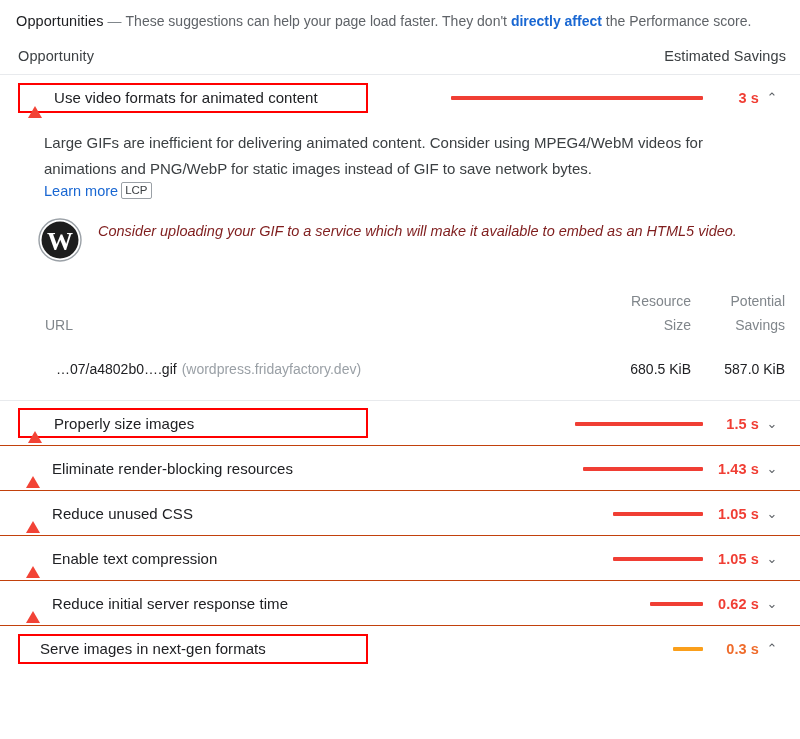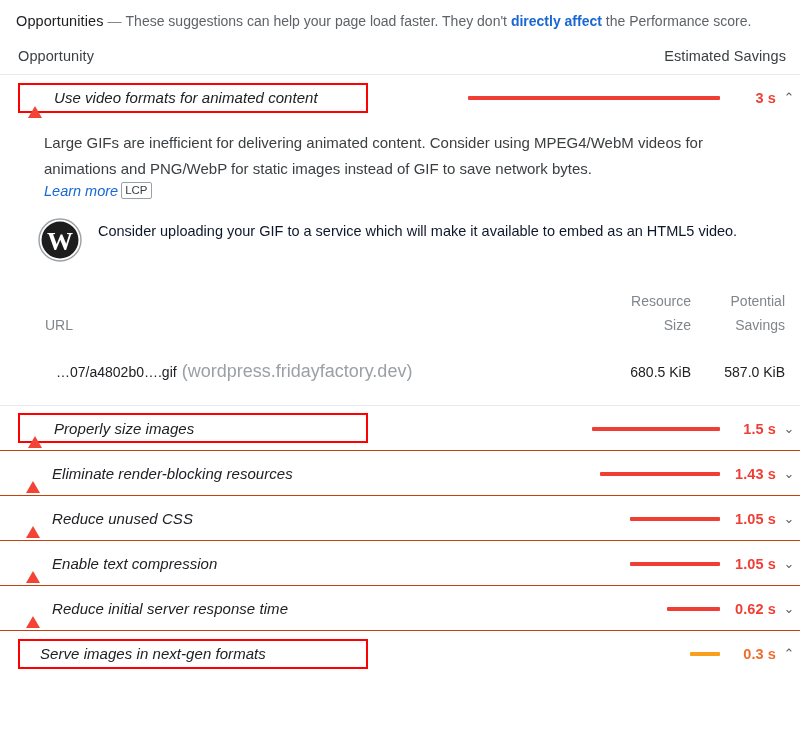--- a/index.html
+++ b/index.html
@@ -72,21 +72,20 @@
   }
   .opp-row.no-border { border-bottom: none; }
 
   .row-title-wrap {
     display: flex;
     align-items: center;
     flex: 0 0 auto;
     height: 30px;
     padding-left: 8px;
     box-sizing: border-box;
-    font-style: italic;
   }
   .row-title-wrap.boxed {
     border: 2px solid #ff0000;
     width: 350px;
   }
 
   .sev-icon {
     flex: 0 0 auto;
     margin-right: 12px;
     display: inline-block;
@@ -105,21 +104,21 @@
 
   .row-title {
     font-size: 15px;
     color: #202124;
     letter-spacing: .05px;
     white-space: nowrap;
   }
 
   .row-metrics {
     position: absolute;
-    right: 0;
+    right: 17px;
     top: 0;
     height: 45px;
     display: flex;
     align-items: center;
   }
   .bar-track {
     width: 260px;
     display: flex;
     justify-content: flex-end;
     align-items: center;
@@ -159,21 +158,20 @@
     margin: 0;
     font-size: 15px;
     line-height: 26px;
     color: #3c4043;
     max-width: 730px;
   }
   .detail .learn {
     color: #1967d2;
     text-decoration: none;
     font-size: 14.5px;
-    font-style: italic;
   }
   .lcp-badge {
     display: inline-block;
     border: 1px solid #9aa0a6;
     border-radius: 2px;
     font-size: 11.5px;
     line-height: 13px;
     padding: 1px 3px;
     color: #3c4043;
     vertical-align: 2px;
@@ -188,23 +186,24 @@
   }
   .wp-logo {
     flex: 0 0 auto;
     width: 44px; height: 44px;
     margin-right: 16px;
     margin-top: 2px;
   }
   .wp-text {
     font-size: 14.5px;
     line-height: 26px;
-    color: #0f172a;
+    color: #7f1d1d;
     max-width: 690px;
     padding-top: 2px;
+    font-style: italic;
   }
 
   
   .subtable {
     padding: 26px 14px 0 44px;
   }
   .subtable table {
     width: 100%;
     border-collapse: collapse;
   }
@@ -226,21 +225,21 @@
   }
   .subtable td {
     font-size: 14px;
     color: #202124;
     padding-top: 22px;
   }
   .subtable td.url-cell { text-align: left; padding-left: 12px;}
   .subtable td.num-cell { text-align: right; }
   .host {
     color: #9aa0a6;
-    font-size: 18px;
+    font-size: 14px;
     margin-left: 5px;
   }
   .hdr-wrap { display: block; }
 </style>
 </head>
 <body>
 
 <div class="page">
 
   <div class="intro">

